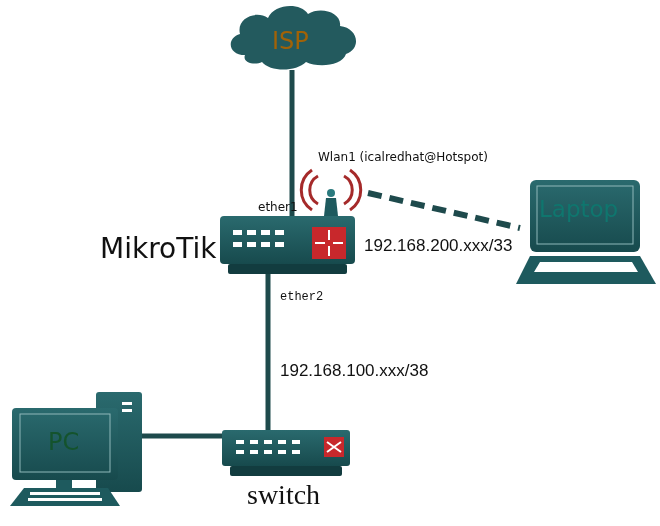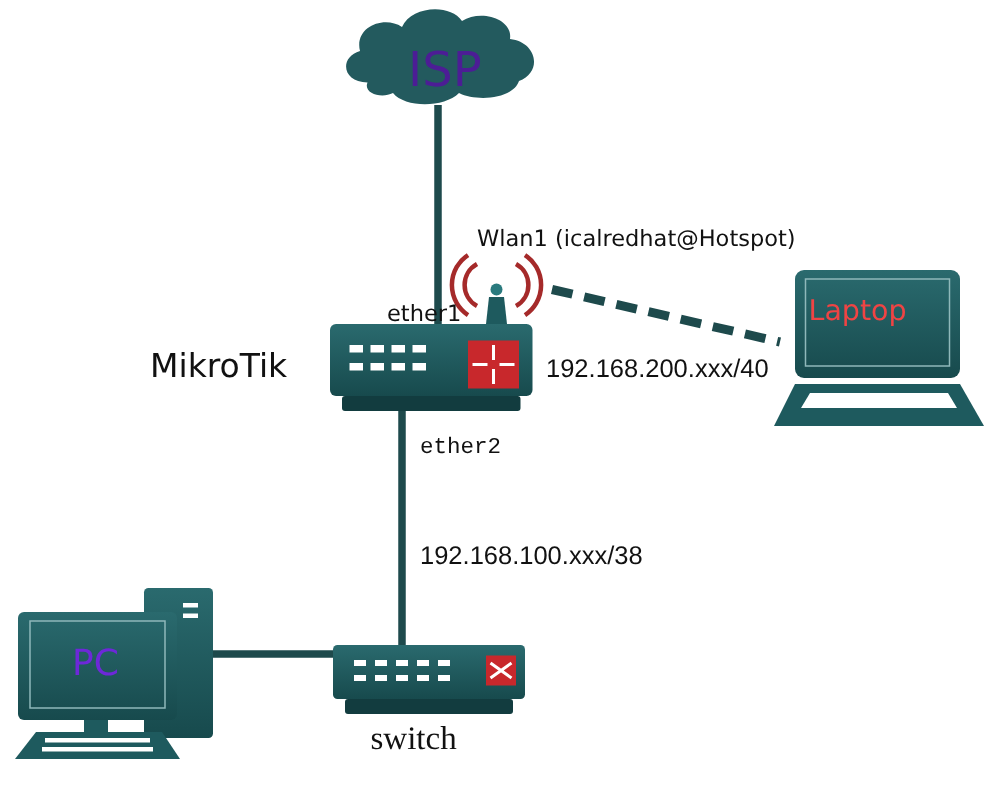--- a/index.html
+++ b/index.html
@@ -1,21 +1,21 @@
 <!DOCTYPE html>
 <html><head>
 <meta charset="utf-8">
 <style>
   html, body { margin:0; padding:0; background:#ffffff; }
   body { width:660px; height:526px; position:relative; overflow:hidden; font-family:"DejaVu Sans", sans-serif; }
   svg { position:absolute; left:0; top:0; }
   .lbl { position:absolute; color:#111; white-space:nowrap; }
   .ip { font-family:"Liberation Sans", sans-serif; font-size:17px; }
-  .small { font-size:15px; }
-  .big { font-size:22px; }
+  .small { font-size:12px; }
+  .big { font-size:28px; }
 </style>
 </head>
 <body>
 
 <svg width="660" height="526" viewBox="0 0 660 526">
   <defs>
     <linearGradient id="devg" x1="0" y1="0" x2="0" y2="1">
       <stop offset="0" stop-color="#2a6a6e"></stop>
       <stop offset="1" stop-color="#174a4d"></stop>
     </linearGradient>
@@ -93,22 +93,22 @@
     <rect x="20" y="414" width="90" height="58" fill="none" stroke="#8fb8ba" stroke-width="1"></rect>
     <rect x="56" y="480" width="16" height="8" fill="#1e5a5e"></rect>
     <path d="M24 488 L108 488 L120 506 L10 506 Z" fill="#1e5a5e"></path>
     <g fill="#fff">
       <rect x="30" y="492" width="70" height="3"></rect>
       <rect x="28" y="498" width="74" height="3"></rect>
     </g>
   </g>
 </svg>
 
-<div class="lbl big" style="left:272px;top:27px;color:#4c1d95;font-size:32px;">ISP</div>
+<div class="lbl big" style="left:272px;top:27px;color:#a16207;font-size:24px;">ISP</div>
 <div class="lbl small" style="left:318px;top:150px;">Wlan1 (icalredhat@Hotspot)</div>
 <div class="lbl small" style="left:258px;top:200px;">ether1</div>
 <div class="lbl big" style="left:100px;top:232px;">MikroTik</div>
-<div class="lbl ip" style="left:364px;top:236px;">192.168.200.xxx/40</div>
-<div class="lbl big" style="left:539px;top:196px;color:#ef4444;font-size:19px;">Laptop</div>
+<div class="lbl ip" style="left:364px;top:236px;">192.168.200.xxx/33</div>
+<div class="lbl big" style="left:539px;top:196px;color:#0f766e;font-size:23px;">Laptop</div>
 <div class="lbl small" style="left:280px;top:290px;font-family:Liberation Mono, monospace;">ether2</div>
 <div class="lbl ip" style="left:280px;top:361px;">192.168.100.xxx/38</div>
-<div class="lbl big" style="left:48px;top:428px;color:#6d28d9;font-size:24px;">PC</div>
+<div class="lbl big" style="left:48px;top:428px;color:#14532d;font-size:24px;">PC</div>
 <div class="lbl big" style="left:247px;top:479px;font-family:Liberation Serif, serif;">switch</div>
 
 </body></html>

